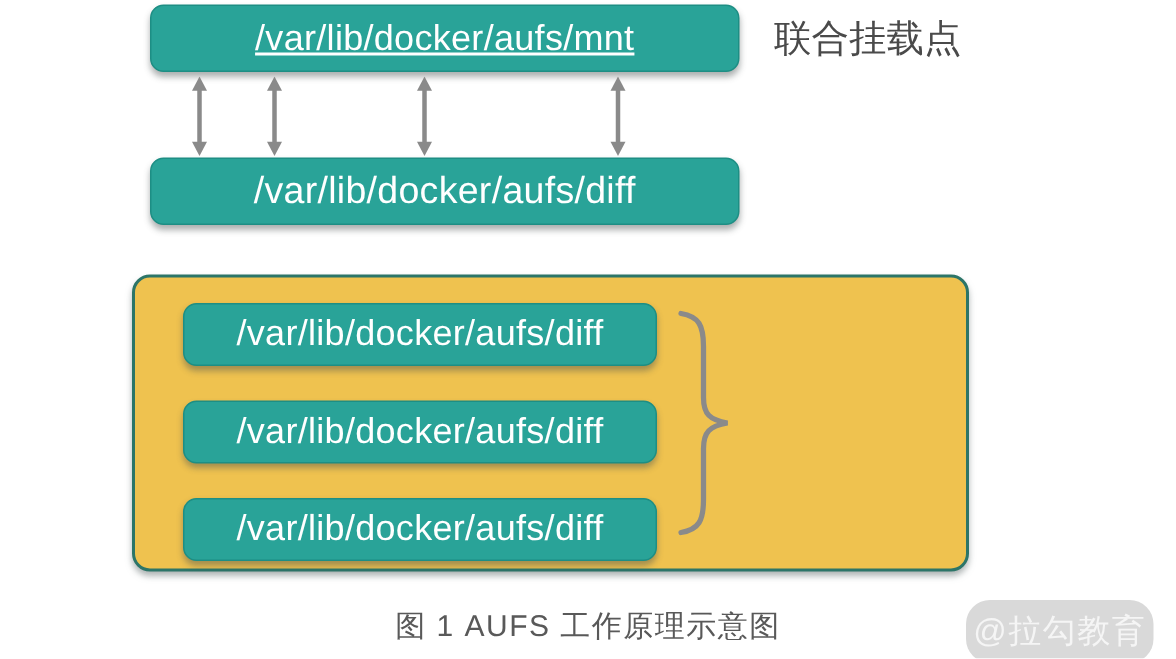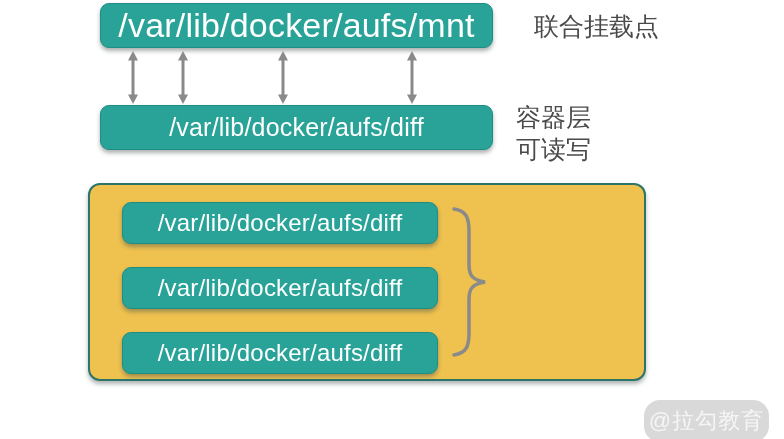--- a/index.html
+++ b/index.html
@@ -26,34 +26,34 @@
     background:var(--teal);
     border:1px solid var(--teal_border);
     border-radius:9px;
     color:#ffffff;
     display:flex;align-items:center;justify-content:center;
     box-shadow:0 3px 4px rgba(70,80,80,.45);
     box-sizing:border-box;
     font-weight:500;
     letter-spacing:.2px;
   }
-  .box-top{left:100px;top:3px;width:393px;height:45px;font-size:34px;}
+  .box-top{left:100px;top:3px;width:393px;height:45px;font-size:24px;text-decoration:underline;}
   .box-mid{left:100px;top:105px;width:393px;height:45px;font-size:25px;}
   .inner-box{left:32px;width:316px;height:42px;font-size:24px;}
   .arrow{position:absolute;top:51px;width:16px;height:53px;}
   .arrow line{stroke:var(--arrow_gray);stroke-width:3;}
   .arrow polygon{fill:var(--arrow_gray);}
   .anno{
     position:absolute;
     color:var(--label_text);
     font-size:25px;
     line-height:32px;
     white-space:nowrap;
   }
-  .anno-mnt{left:516px;top:12px;line-height:28px;margin-left:18px;}
+  .anno-mnt{left:516px;top:12px;line-height:28px;}
   .anno-container{left:516px;top:101px;}
   .anno-image{left:498px;top:256px;width:116px;text-align:center;white-space:normal;}
   .image-group{
     position:absolute;
     left:88px;top:183px;width:558px;height:198px;
     background:var(--yellow);
     border:2px solid var(--yellow_border);
     border-radius:12px;
     box-sizing:border-box;
     box-shadow:0 3px 4px rgba(110,120,120,.55);
@@ -114,24 +114,20 @@
     <svg viewBox="0 0 16 53" width="16" height="53">
       <line x1="8" y1="7" x2="8" y2="46"></line>
       <polygon points="8,0 3,9.5 13,9.5"></polygon>
       <polygon points="8,53 3,43.5 13,43.5"></polygon>
     </svg>
   </div>
 
   <div class="tbox box-mid">
     <span>/var/lib/docker/aufs/diff</span>
   </div>
-  <div class="anno anno-container">
-    <div>容器层</div>
-    <div>可读写</div>
-  </div>
 
   <div class="image-group">
     <div class="tbox inner-box" style="top:17px">
       <span>/var/lib/docker/aufs/diff</span>
     </div>
     <div class="tbox inner-box" style="top:82px">
       <span>/var/lib/docker/aufs/diff</span>
     </div>
     <div class="tbox inner-box" style="top:147px">
       <span>/var/lib/docker/aufs/diff</span>
@@ -139,16 +135,17 @@
   </div>
 
   <div class="brace">
     <svg viewBox="0 0 40 152" width="40" height="152">
       <path d="M 4,3 C 16,5 19,11 19,25 L 19,59 C 19,70 23,74 35,76 C 23,78 19,82 19,93 L 19,127 C 19,141 16,147 4,149"></path>
     </svg>
   </div>
   <div class="anno anno-image">
   </div>
 
+  <div class="caption">图 1 AUFS 工作原理示意图</div>
 
   <div class="watermark">@拉勾教育</div>
 
 </div>
 
 </body></html>

